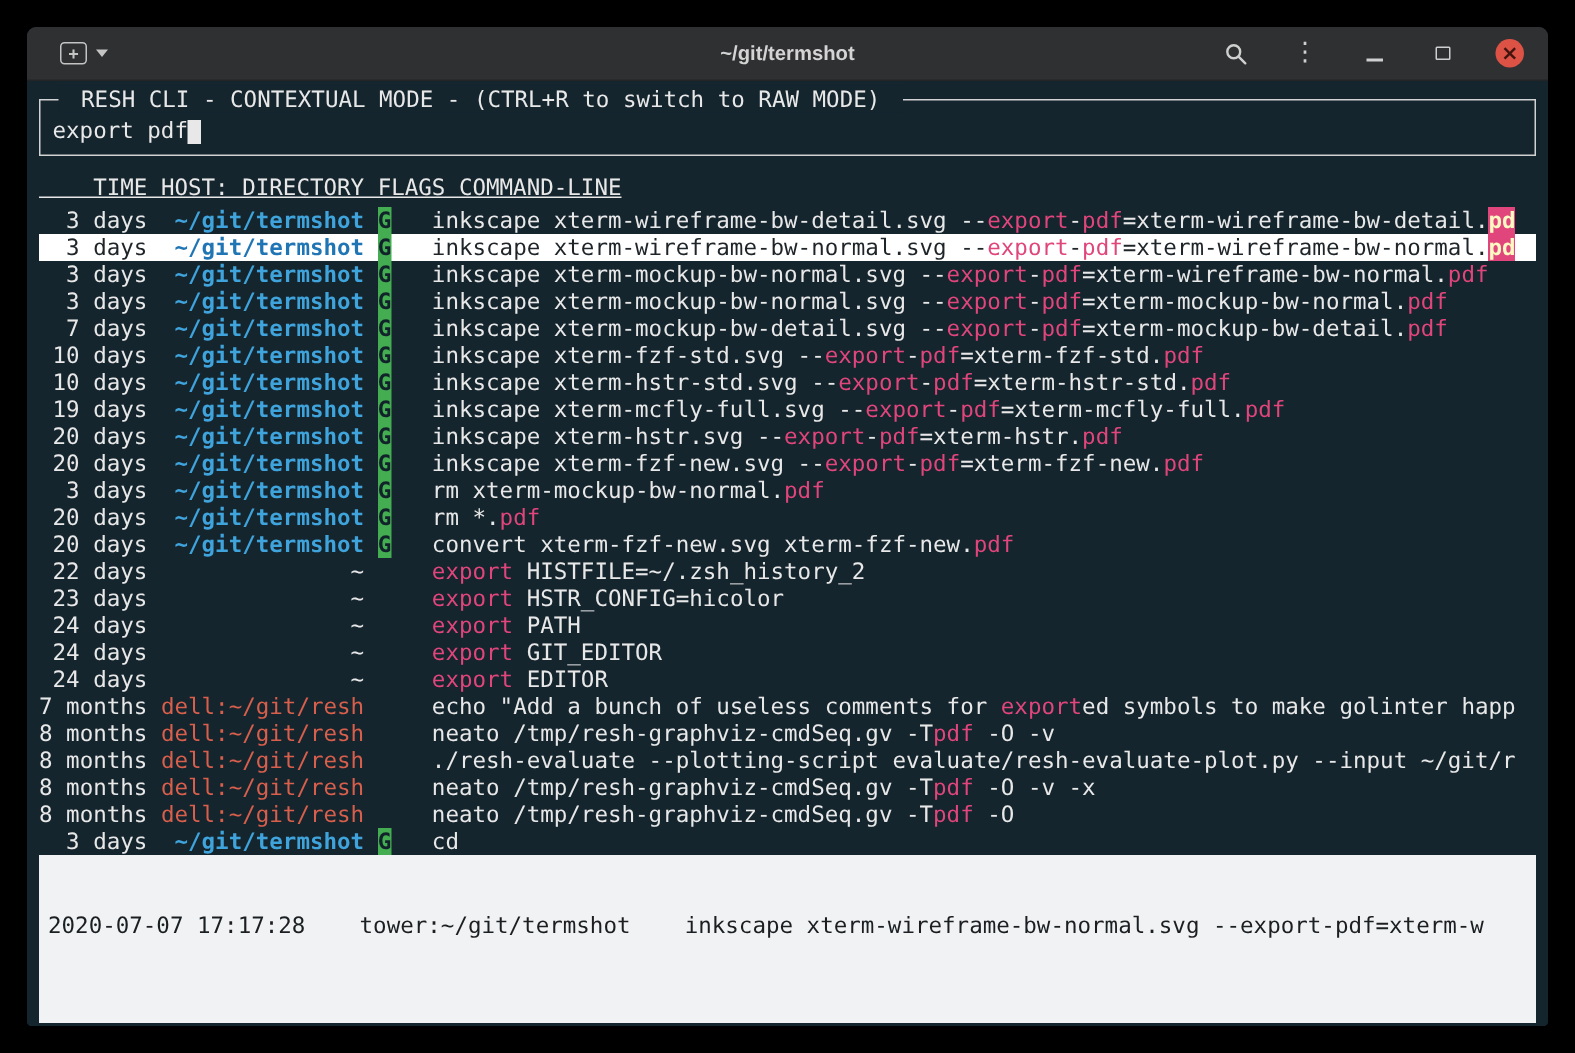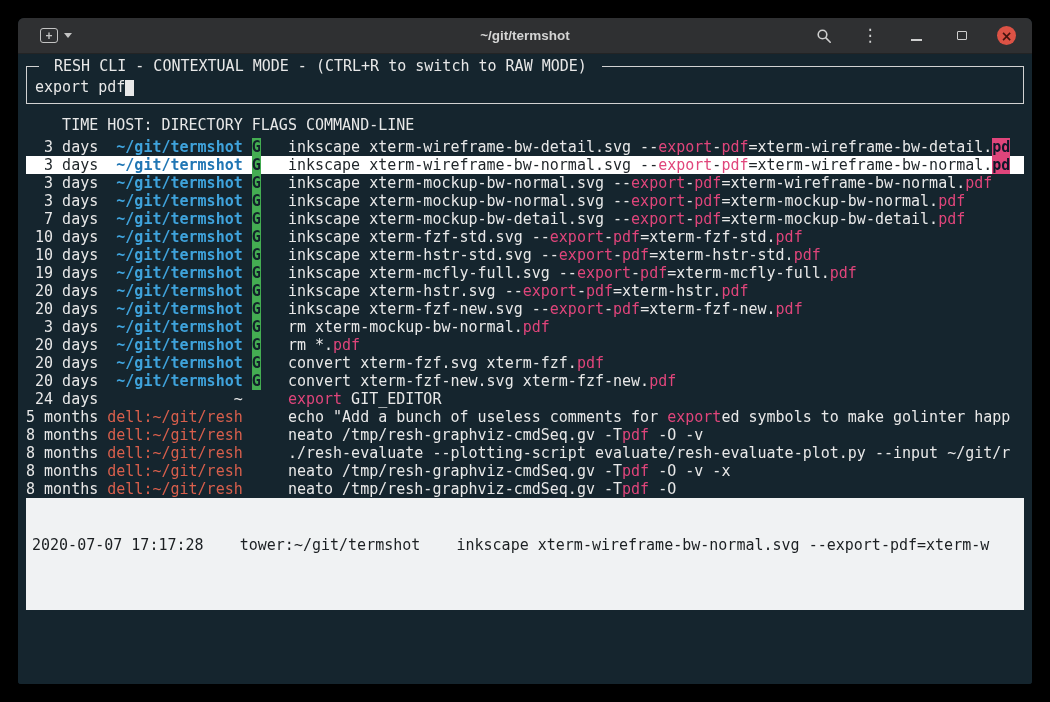--- a/index.html
+++ b/index.html
@@ -35,31 +35,31 @@
   
   .terminal{height:630px;padding:6px 8px 16px;background:var(--terminal-bg);color:var(--fg);
     font-family:"DejaVu Sans Mono",monospace;font-size:15px;line-height:18px;overflow:hidden}
   
   .search-box{position:relative;border:1px solid #d2d2d2;margin-top:6px;padding:11px 8px 7px}
   .box-title{position:absolute;top:-10px;left:12px;background:var(--terminal-bg);padding:0 6px;white-space:pre}
   .box-input{white-space:pre}
   .cursor{display:inline-block;width:9px;height:16px;background:#e8e8e8;vertical-align:text-bottom}
   
   .hist-header{margin:12px 0 4px;white-space:pre}
-  .hist-header span{}
+  .hist-header span{text-decoration:underline}
   
   .r{white-space:pre;height:18px;overflow:hidden}
   .r.sel{background:#ffffff;color:#1e2428}
   .host-git{color:var(--accent-blue);font-weight:bold}
   .host-home{color:var(--fg)}
   .host-remote{color:var(--accent-red)}
   .sel .host-git{color:#2076b4}
   .gflag{background:var(--accent-green);color:#12222a;font-weight:bold}
   .seg-h{color:var(--accent-magenta);font-weight:normal}
-  .seg-i{background:var(--accent-magenta);color:#0f172a;font-weight:bold}
+  .seg-i{background:var(--accent-magenta);color:#fef9c3;font-weight:bold}
   
   .detail{margin-top:0;background:var(--panel-bg);color:#1b1f22;padding:2px 6px;white-space:pre}
   .detail div{height:18px}
 </style>
 </head>
 <body>
 
 <div class="window">
 
   <div class="titlebar">
@@ -107,28 +107,32 @@
         <div class="r"><span class="c-time">  3 days</span><span class="host-git">  ~/git/termshot</span><span> </span><span class="gflag">G</span><span>   </span><span><span class="seg-p">inkscape xterm-mockup-bw-normal.svg --</span><span class="seg-h">export</span><span class="seg-p">-</span><span class="seg-h">pdf</span><span class="seg-p">=xterm-wireframe-bw-normal.</span><span class="seg-h">pdf</span></span></div>
         <div class="r"><span class="c-time">  3 days</span><span class="host-git">  ~/git/termshot</span><span> </span><span class="gflag">G</span><span>   </span><span><span class="seg-p">inkscape xterm-mockup-bw-normal.svg --</span><span class="seg-h">export</span><span class="seg-p">-</span><span class="seg-h">pdf</span><span class="seg-p">=xterm-mockup-bw-normal.</span><span class="seg-h">pdf</span></span></div>
         <div class="r"><span class="c-time">  7 days</span><span class="host-git">  ~/git/termshot</span><span> </span><span class="gflag">G</span><span>   </span><span><span class="seg-p">inkscape xterm-mockup-bw-detail.svg --</span><span class="seg-h">export</span><span class="seg-p">-</span><span class="seg-h">pdf</span><span class="seg-p">=xterm-mockup-bw-detail.</span><span class="seg-h">pdf</span></span></div>
         <div class="r"><span class="c-time"> 10 days</span><span class="host-git">  ~/git/termshot</span><span> </span><span class="gflag">G</span><span>   </span><span><span class="seg-p">inkscape xterm-fzf-std.svg --</span><span class="seg-h">export</span><span class="seg-p">-</span><span class="seg-h">pdf</span><span class="seg-p">=xterm-fzf-std.</span><span class="seg-h">pdf</span></span></div>
         <div class="r"><span class="c-time"> 10 days</span><span class="host-git">  ~/git/termshot</span><span> </span><span class="gflag">G</span><span>   </span><span><span class="seg-p">inkscape xterm-hstr-std.svg --</span><span class="seg-h">export</span><span class="seg-p">-</span><span class="seg-h">pdf</span><span class="seg-p">=xterm-hstr-std.</span><span class="seg-h">pdf</span></span></div>
         <div class="r"><span class="c-time"> 19 days</span><span class="host-git">  ~/git/termshot</span><span> </span><span class="gflag">G</span><span>   </span><span><span class="seg-p">inkscape xterm-mcfly-full.svg --</span><span class="seg-h">export</span><span class="seg-p">-</span><span class="seg-h">pdf</span><span class="seg-p">=xterm-mcfly-full.</span><span class="seg-h">pdf</span></span></div>
         <div class="r"><span class="c-time"> 20 days</span><span class="host-git">  ~/git/termshot</span><span> </span><span class="gflag">G</span><span>   </span><span><span class="seg-p">inkscape xterm-hstr.svg --</span><span class="seg-h">export</span><span class="seg-p">-</span><span class="seg-h">pdf</span><span class="seg-p">=xterm-hstr.</span><span class="seg-h">pdf</span></span></div>
         <div class="r"><span class="c-time"> 20 days</span><span class="host-git">  ~/git/termshot</span><span> </span><span class="gflag">G</span><span>   </span><span><span class="seg-p">inkscape xterm-fzf-new.svg --</span><span class="seg-h">export</span><span class="seg-p">-</span><span class="seg-h">pdf</span><span class="seg-p">=xterm-fzf-new.</span><span class="seg-h">pdf</span></span></div>
         <div class="r"><span class="c-time">  3 days</span><span class="host-git">  ~/git/termshot</span><span> </span><span class="gflag">G</span><span>   </span><span><span class="seg-p">rm xterm-mockup-bw-normal.</span><span class="seg-h">pdf</span></span></div>
         <div class="r"><span class="c-time"> 20 days</span><span class="host-git">  ~/git/termshot</span><span> </span><span class="gflag">G</span><span>   </span><span><span class="seg-p">rm *.</span><span class="seg-h">pdf</span></span></div>
-        <div class="r"><span class="c-time"> 20 days</span><span class="host-git">  ~/git/termshot</span><span> </span><span class="gflag">G</span><span>   </span><span><span class="seg-p">convert xterm-fzf.svg xterm-fzf.</span><span class="seg-h">pdf</span></span></div>
         <div class="r"><span class="c-time"> 20 days</span><span class="host-git">  ~/git/termshot</span><span> </span><span class="gflag">G</span><span>   </span><span><span class="seg-p">convert xterm-fzf-new.svg xterm-fzf-new.</span><span class="seg-h">pdf</span></span></div>
+        <div class="r"><span class="c-time"> 22 days</span><span class="host-home">               ~</span><span> </span><span>    </span><span><span class="seg-h">export</span><span class="seg-p"> HISTFILE=~/.zsh_history_2</span></span></div>
+        <div class="r"><span class="c-time"> 23 days</span><span class="host-home">               ~</span><span> </span><span>    </span><span><span class="seg-h">export</span><span class="seg-p"> HSTR_CONFIG=hicolor</span></span></div>
+        <div class="r"><span class="c-time"> 24 days</span><span class="host-home">               ~</span><span> </span><span>    </span><span><span class="seg-h">export</span><span class="seg-p"> PATH</span></span></div>
         <div class="r"><span class="c-time"> 24 days</span><span class="host-home">               ~</span><span> </span><span>    </span><span><span class="seg-h">export</span><span class="seg-p"> GIT_EDITOR</span></span></div>
-        <div class="r"><span class="c-time">5 months</span><span class="host-remote"> dell:~/git/resh</span><span> </span><span>    </span><span><span class="seg-p">echo "Add a bunch of useless comments for </span><span class="seg-h">export</span><span class="seg-p">ed symbols to make golinter happ</span></span></div>
+        <div class="r"><span class="c-time"> 24 days</span><span class="host-home">               ~</span><span> </span><span>    </span><span><span class="seg-h">export</span><span class="seg-p"> EDITOR</span></span></div>
+        <div class="r"><span class="c-time">7 months</span><span class="host-remote"> dell:~/git/resh</span><span> </span><span>    </span><span><span class="seg-p">echo "Add a bunch of useless comments for </span><span class="seg-h">export</span><span class="seg-p">ed symbols to make golinter happ</span></span></div>
         <div class="r"><span class="c-time">8 months</span><span class="host-remote"> dell:~/git/resh</span><span> </span><span>    </span><span><span class="seg-p">neato /tmp/resh-graphviz-cmdSeq.gv -T</span><span class="seg-h">pdf</span><span class="seg-p"> -O -v</span></span></div>
         <div class="r"><span class="c-time">8 months</span><span class="host-remote"> dell:~/git/resh</span><span> </span><span>    </span><span><span class="seg-p">./resh-evaluate --plotting-script evaluate/resh-evaluate-plot.py --input ~/git/r</span></span></div>
         <div class="r"><span class="c-time">8 months</span><span class="host-remote"> dell:~/git/resh</span><span> </span><span>    </span><span><span class="seg-p">neato /tmp/resh-graphviz-cmdSeq.gv -T</span><span class="seg-h">pdf</span><span class="seg-p"> -O -v -x</span></span></div>
         <div class="r"><span class="c-time">8 months</span><span class="host-remote"> dell:~/git/resh</span><span> </span><span>    </span><span><span class="seg-p">neato /tmp/resh-graphviz-cmdSeq.gv -T</span><span class="seg-h">pdf</span><span class="seg-p"> -O</span></span></div>
+        <div class="r"><span class="c-time">  3 days</span><span class="host-git">  ~/git/termshot</span><span> </span><span class="gflag">G</span><span>   </span><span><span class="seg-p">cd</span></span></div>
       </div>
 
     <div class="detail">
       <div>2020-07-07 17:17:28    tower:~/git/termshot    inkscape xterm-wireframe-bw-normal.svg --export-pdf=xterm-w</div>
       
     </div>
 
   </div>
 </div>
 

